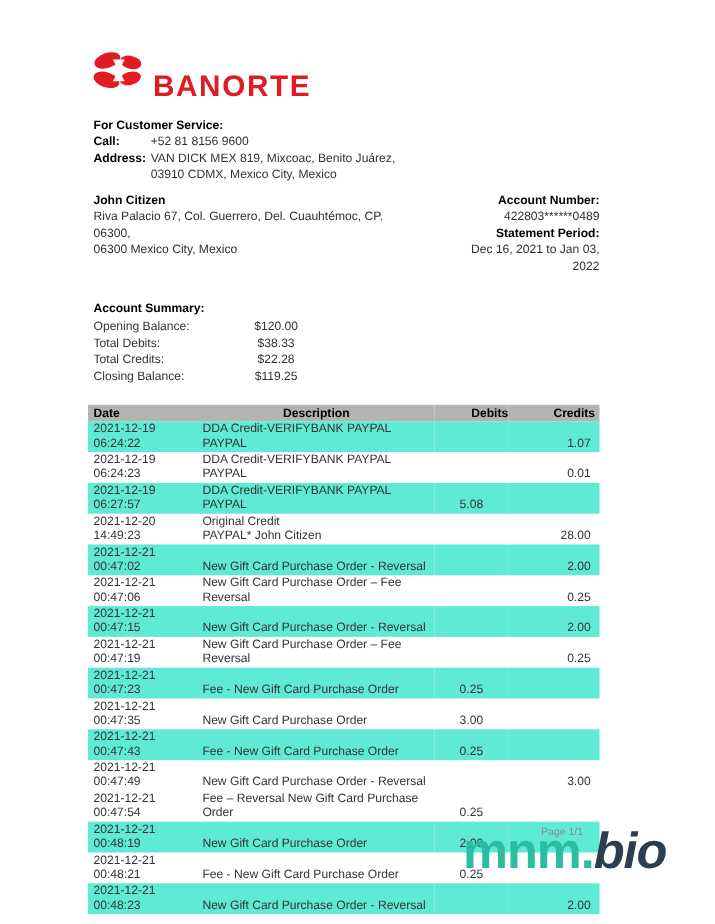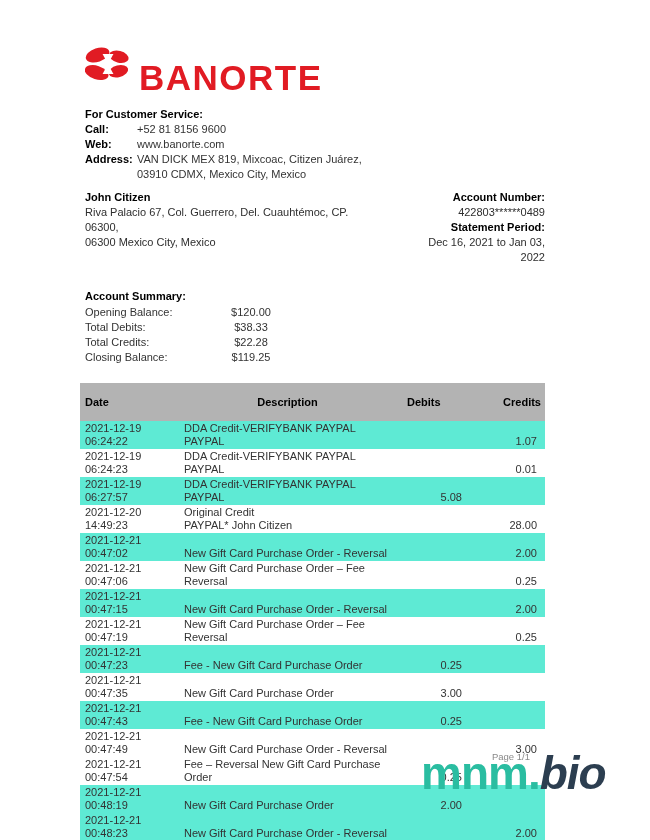--- a/index.html
+++ b/index.html
@@ -17,21 +17,21 @@
   
   .logo-row {
     margin: 45px 0 0 85px;
     display: flex;
     align-items: center;
     gap: 8px;
     height: 38px;
   }
   .logo-icon { width: 46px; height: 38px; display: block; }
   .logo-text {
-    font-size: 35px;
+    font-size: 27px;
     font-weight: bold;
     color: #e11b23;
     letter-spacing: 1.5px;
     line-height: 38px;
     margin-top: 28px;
   }
   
   .customer-service { margin: 24px 0 0 85px; }
   .cs-title { font-weight: bold; color: #000; line-height: 15px; }
   .cs-row { display: flex; line-height: 15px; }
@@ -65,35 +65,35 @@
   .transactions col.c-date { width: 100px; }
   .transactions col.c-desc { width: 215px; }
   .transactions col.c-debit { width: 67px; }
   .transactions col.c-credit { width: 83px; }
   .transactions thead th {
     background: #b3b3b3;
     color: #000;
     font-weight: bold;
     height: 15px;
     line-height: 14px;
-    padding: 12px;
+    padding: 0;
   }
   .transactions th.h-date { text-align: left; padding-left: 5px; }
   .transactions th.h-desc { text-align: center; }
-  .transactions th.h-debit { text-align: left; }
+  .transactions th.h-debit { text-align: right; }
   .transactions th.h-credit { text-align: right; padding-right: 4px; }
   .transactions td {
     vertical-align: bottom;
     line-height: 13px;
     padding: 1px 0;
     color: #333;
   }
   .transactions td.t-date { padding-left: 5px; }
   .transactions td.t-desc { padding-left: 4px; }
-  .transactions td.t-debit { text-align: right; }
+  .transactions td.t-debit { text-align: center; }
   .transactions td.t-credit { text-align: right; padding-right: 8px; }
   .transactions tr.alt { background: #5eead4; }
   
   .page-number {
     position: absolute;
     top: 751px;
     right: 120px;
     font-size: 9.5px;
     color: #8a8a8a;
     text-align: right;
@@ -130,26 +130,22 @@
     <span class="logo-text" style="color: rgb(225, 27, 35);">BANORTE</span>
   </div>
 
   <div class="customer-service">
     <div class="cs-title">For Customer Service:</div>
     <div class="cs-row">
       <span class="cs-label">Call:</span>
       <span class="cs-value">+52 81 8156 9600</span>
     </div>
     <div class="cs-row">
-      <span class="cs-label">Web:</span>
-      <span class="cs-value">www.banorte.com</span>
-    </div>
-    <div class="cs-row">
       <span class="cs-label">Address:</span>
-      <span class="cs-value">VAN DICK MEX 819, Mixcoac, Citizen Juárez,</span>
+      <span class="cs-value">VAN DICK MEX 819, Mixcoac, Benito Juárez,</span>
     </div>
     <div class="cs-row">
       <span class="cs-label"></span>
       <span class="cs-value">03910 CDMX, Mexico City, Mexico</span>
     </div>
   </div>
 
   <div class="info-row">
     <div class="holder-block">
       <div class="holder-name">John Citizen</div>
@@ -277,20 +273,26 @@
       <td class="t-desc">Fee – Reversal New Gift Card Purchase Order</td>
       <td class="t-debit">0.25</td>
       <td class="t-credit"></td>
     </tr>
         <tr class="alt">
       <td class="t-date">2021-12-21 00:48:19</td>
       <td class="t-desc">New Gift Card Purchase Order</td>
       <td class="t-debit">2.00</td>
       <td class="t-credit"></td>
     </tr>
+        <tr>
+      <td class="t-date">2021-12-21 00:48:21</td>
+      <td class="t-desc">Fee - New Gift Card Purchase Order</td>
+      <td class="t-debit">0.25</td>
+      <td class="t-credit"></td>
+    </tr>
         <tr class="alt">
       <td class="t-date">2021-12-21 00:48:23</td>
       <td class="t-desc">New Gift Card Purchase Order - Reversal</td>
       <td class="t-debit"></td>
       <td class="t-credit">2.00</td>
     </tr>
       </tbody>
   </table>
 
   <div class="page-number">Page 1/1</div>

